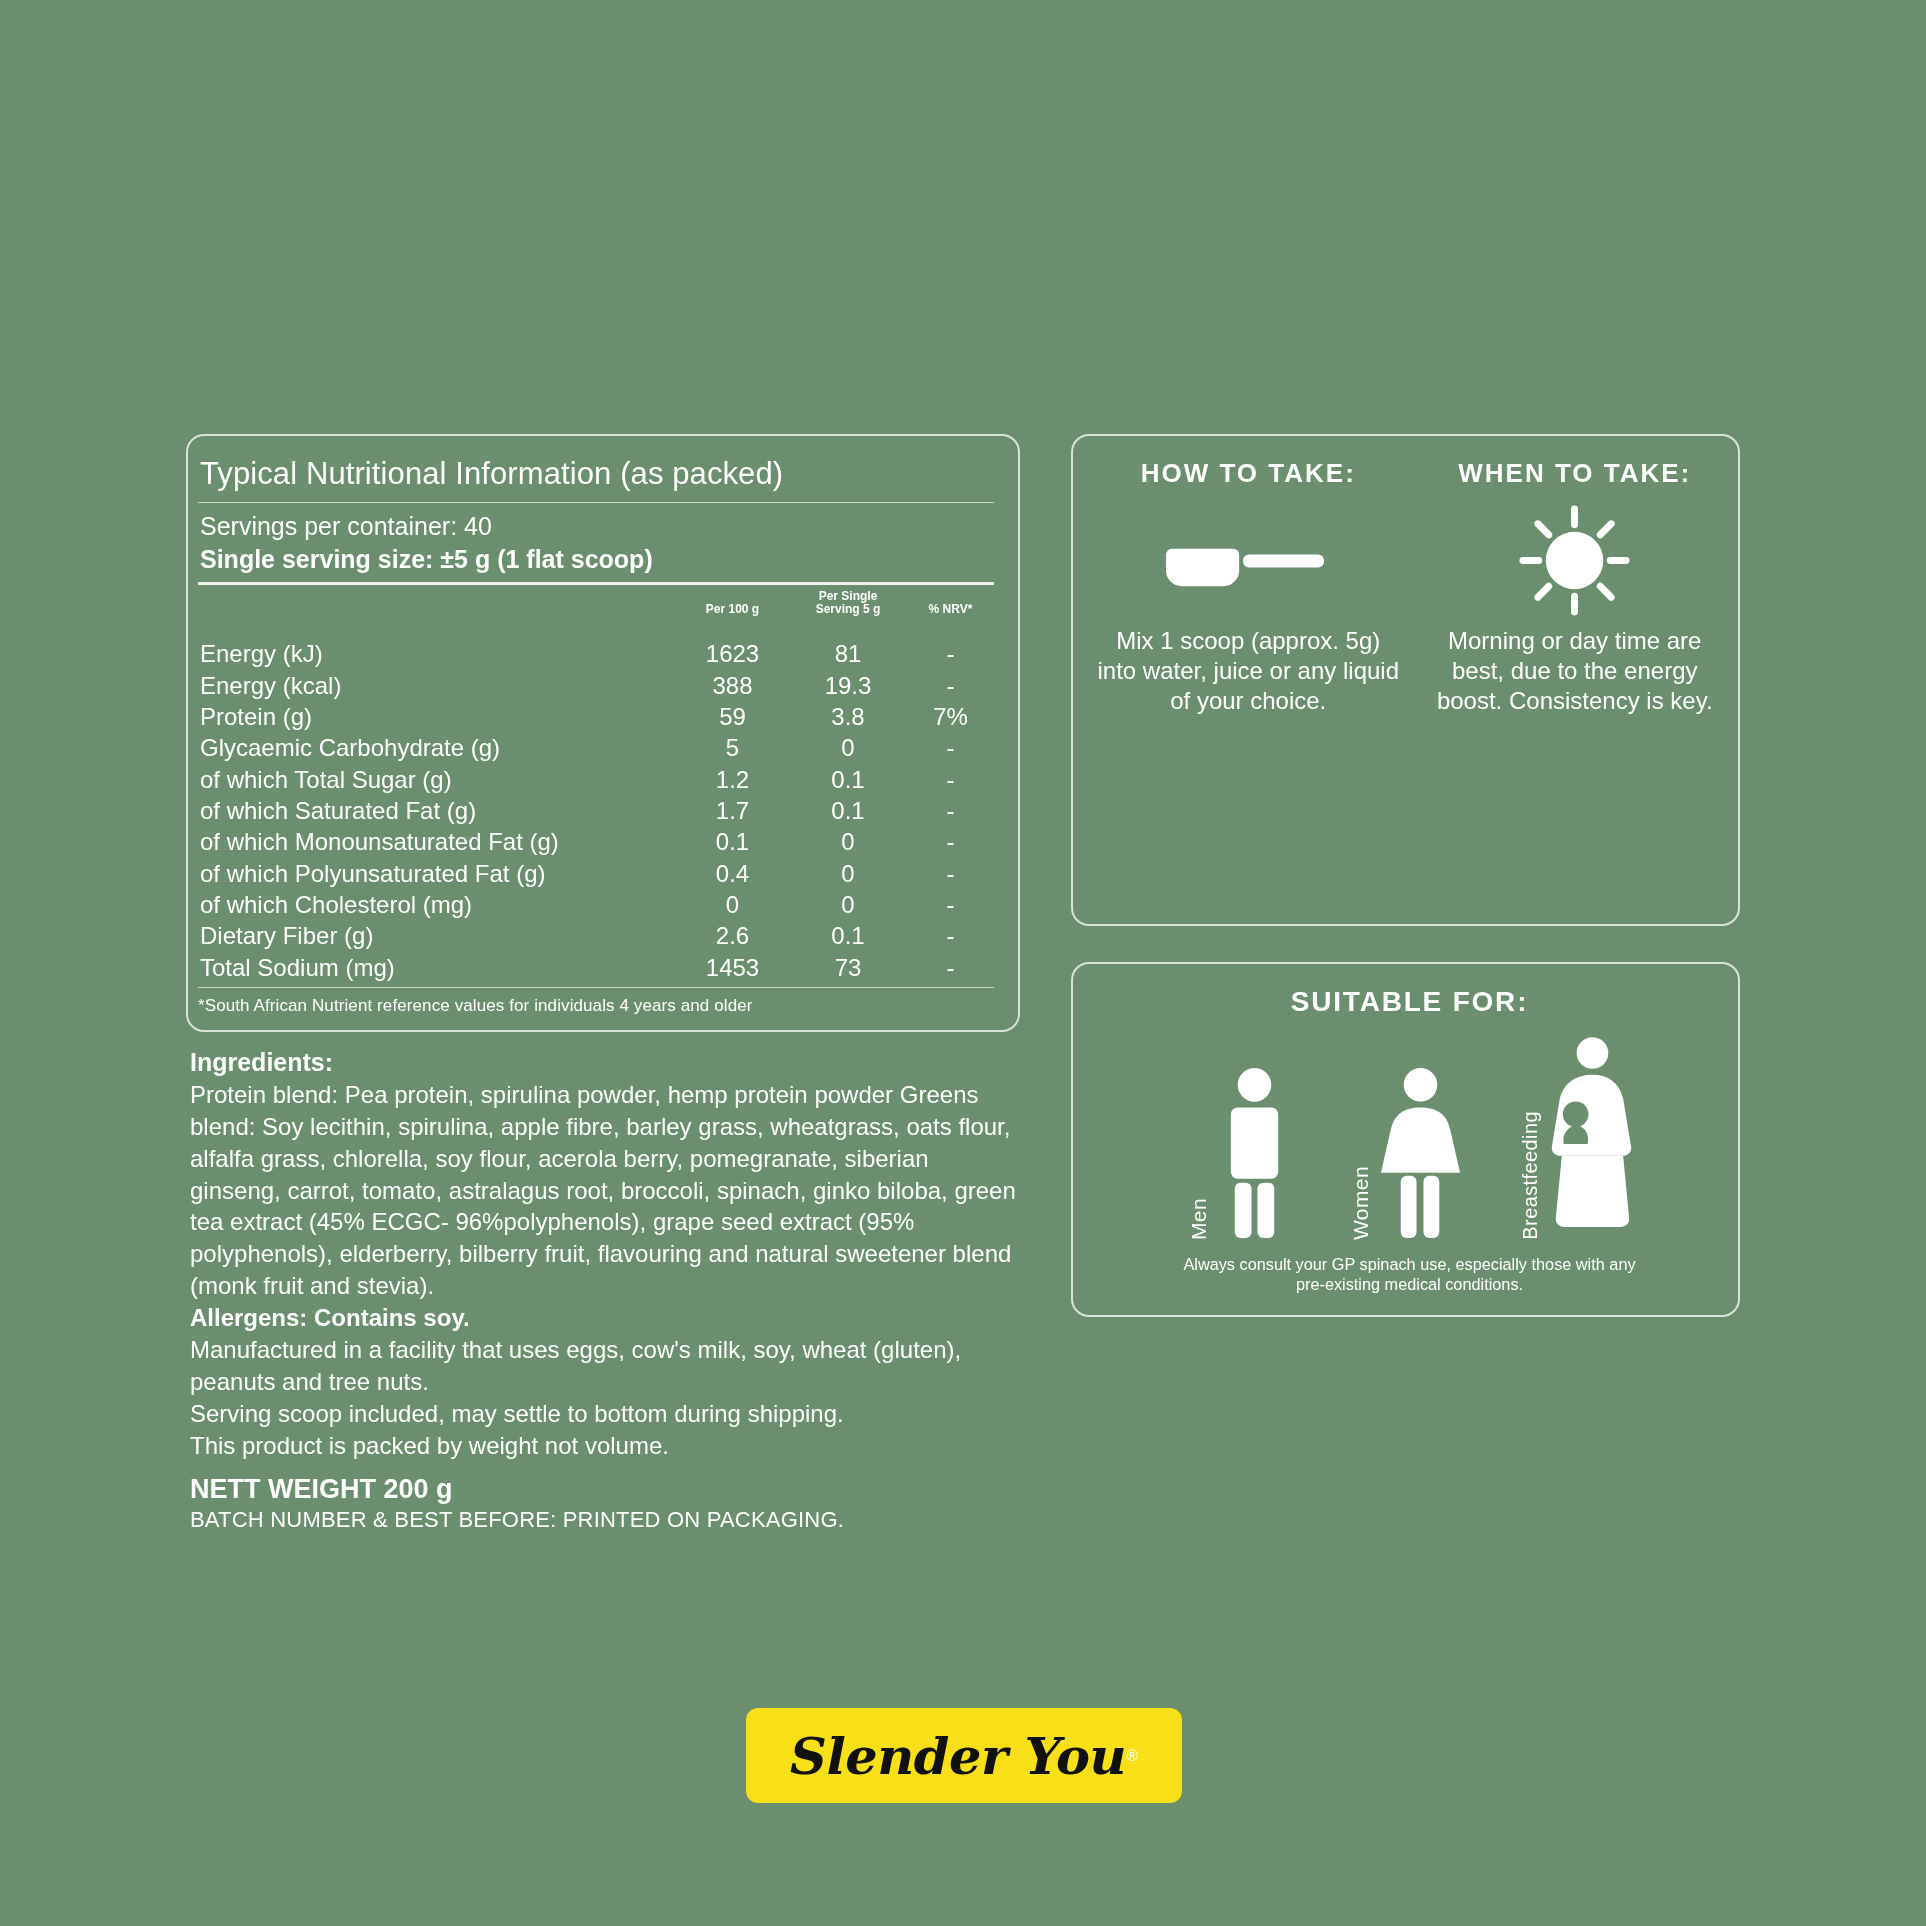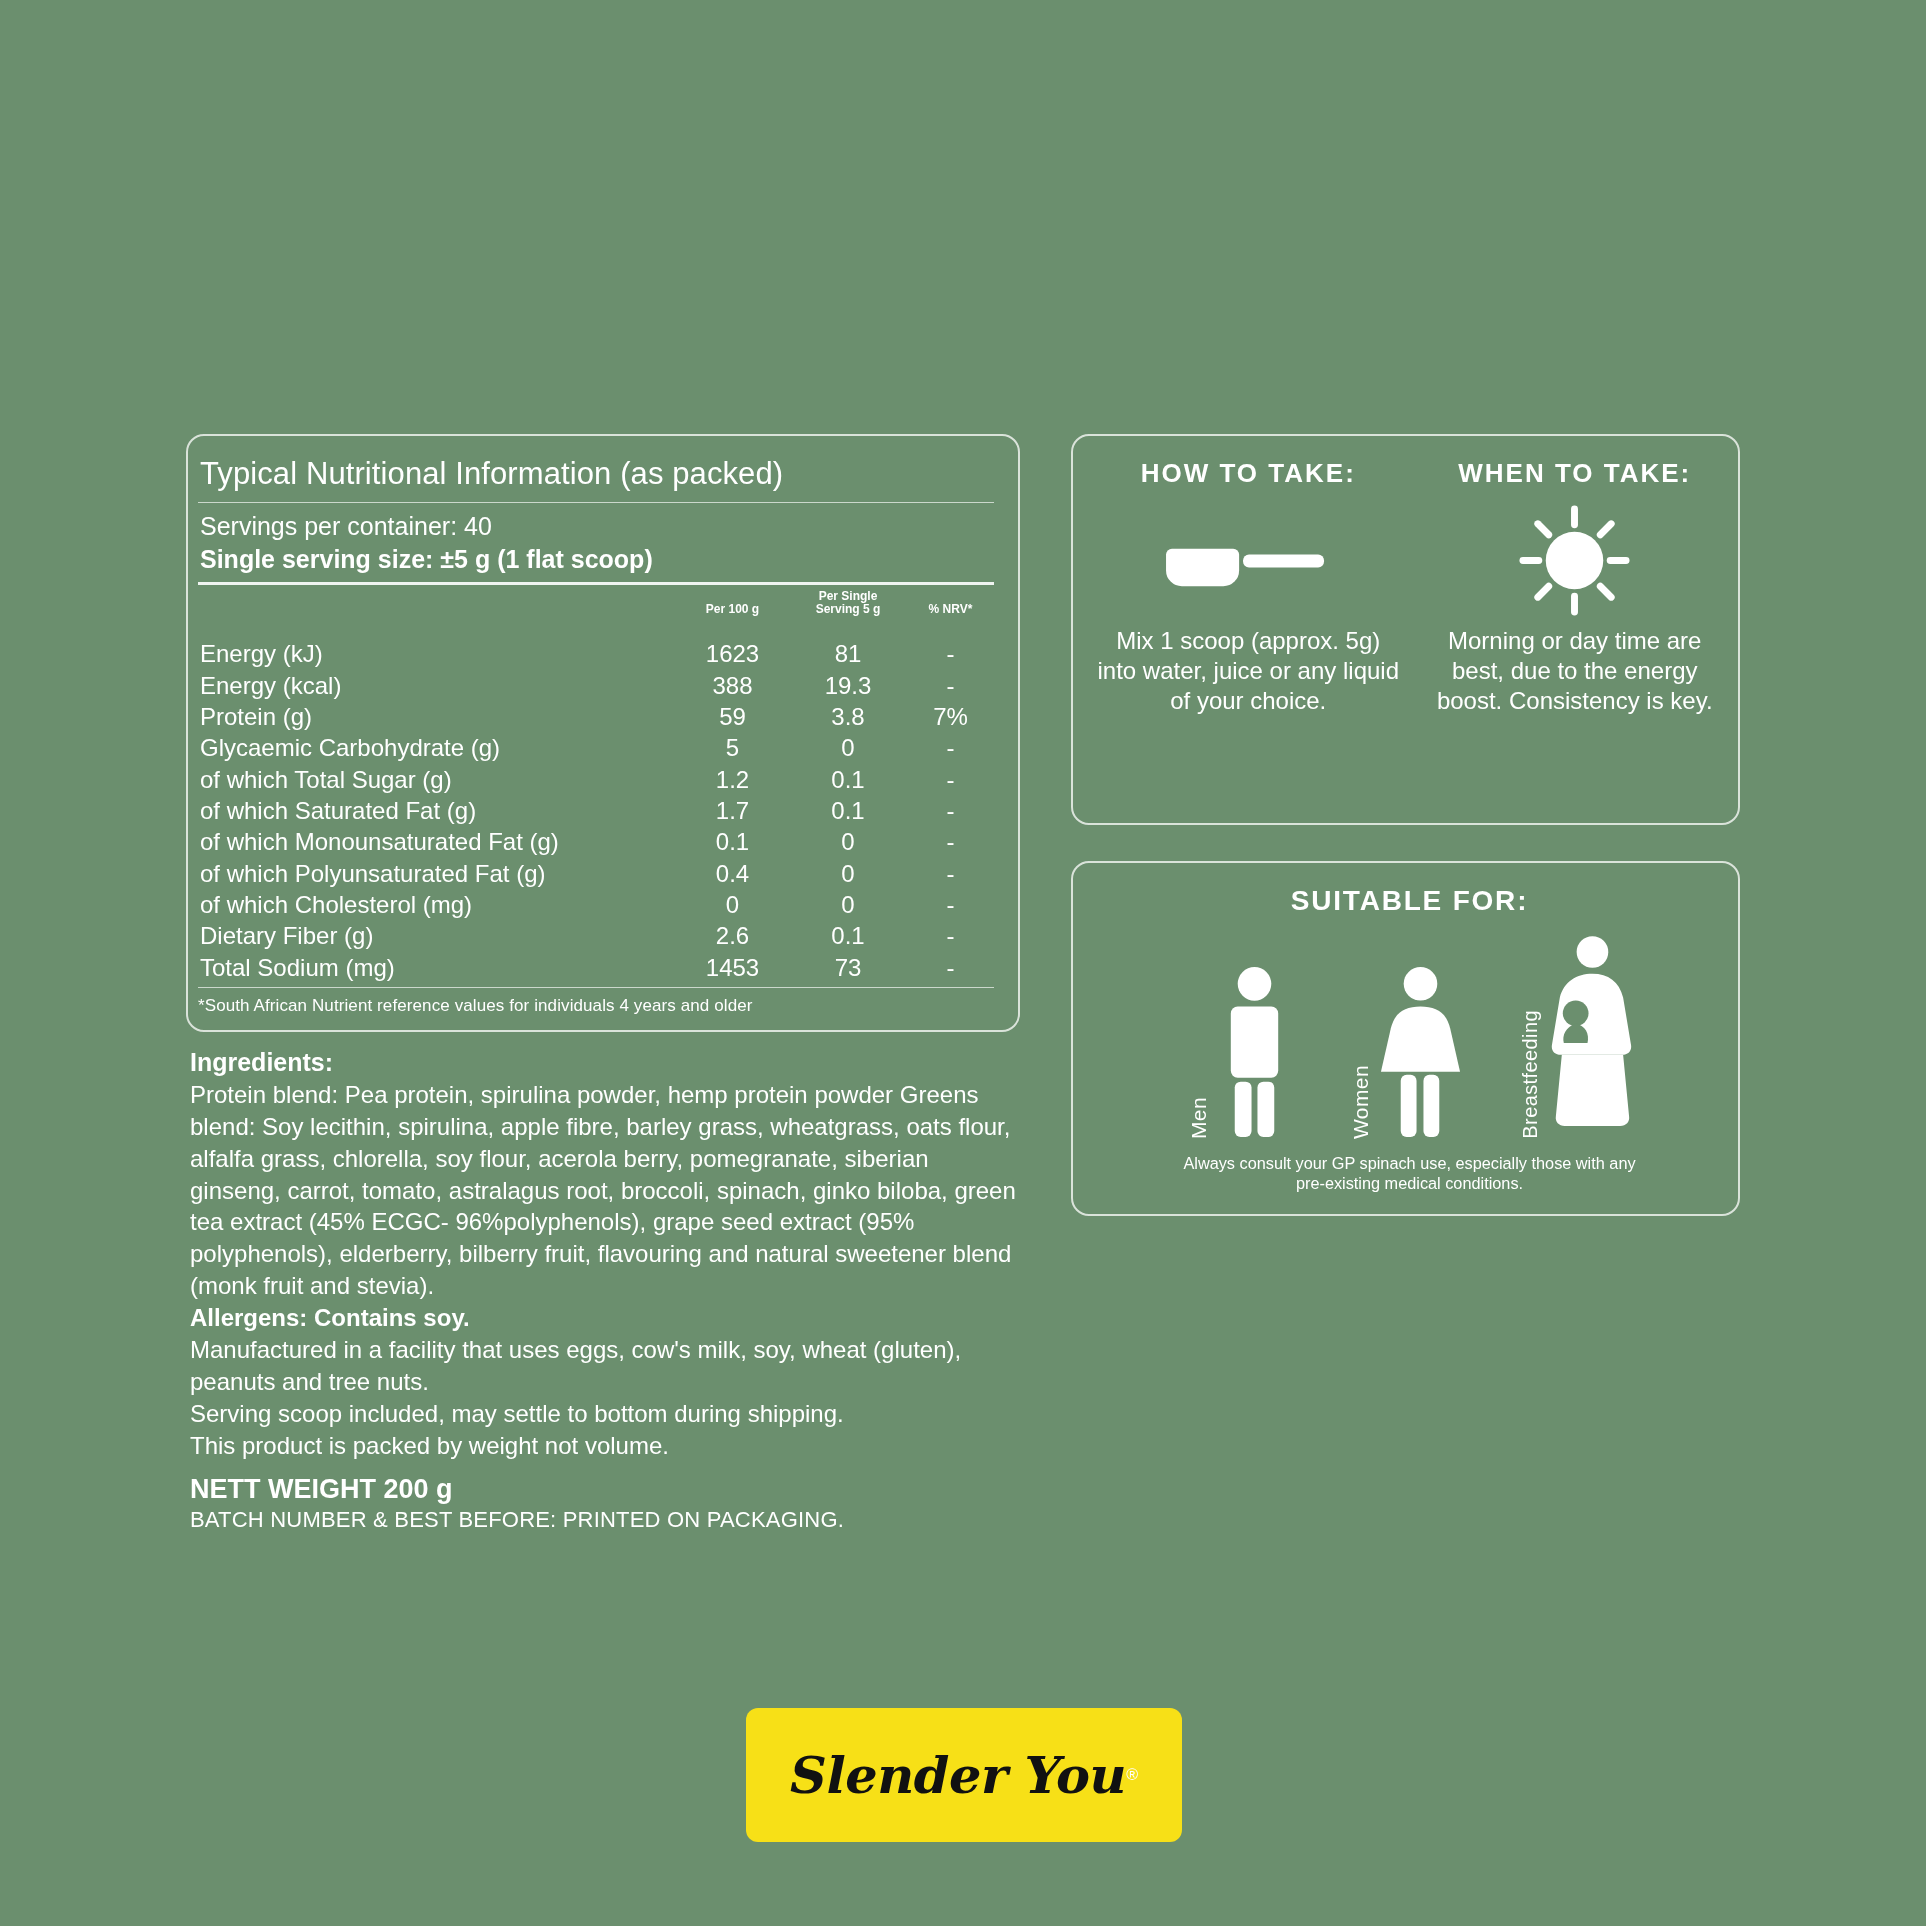--- a/index.html
+++ b/index.html
@@ -84,21 +84,21 @@
     left: 1071px;
     top: 434px;
     width: 669px;
   }
 
   .panel {
     border: 2px solid rgba(255,255,255,0.75);
     border-radius: 18px;
   }
 
-  .take-panel { height: 391px; display: flex; padding-left: 12px; }
+  .take-panel { height: 492px; display: flex; padding-left: 12px; }
   .take-half { flex: 1; padding: 22px 12px 0 12px; text-align: center; }
 
   .take-head {
     font-size: 26px;
     font-weight: bold;
     letter-spacing: 2px;
     margin-bottom: 18px;
     white-space: nowrap;
   }
   .icon-wrap { height: 107px; display: flex; align-items: center; justify-content: center; }
@@ -128,21 +128,21 @@
     line-height: 1.25;
     margin-top: 14px;
   }
 
   
   .logo {
     position: absolute;
     left: 746px;
     top: 1708px;
     width: 436px;
-    height: 134px;
+    height: 95px;
     background: #f7e017;
     border-radius: 12px;
     display: flex;
     align-items: center;
     justify-content: center;
   }
   .logo-text {
     font-family: "DejaVu Serif", serif;
     font-style: italic;
     font-weight: bold;

